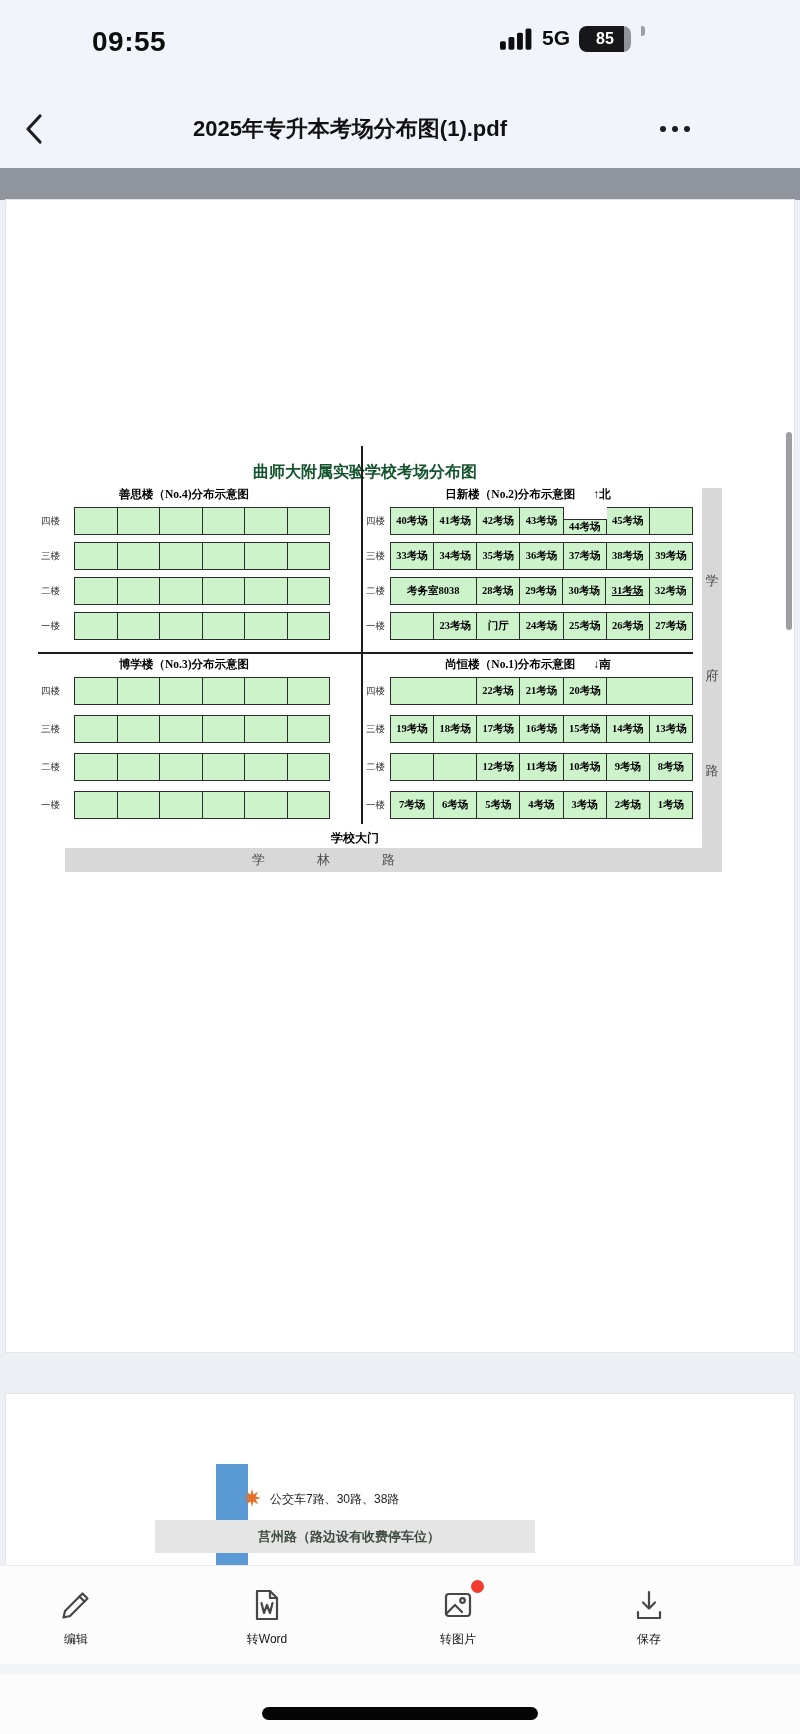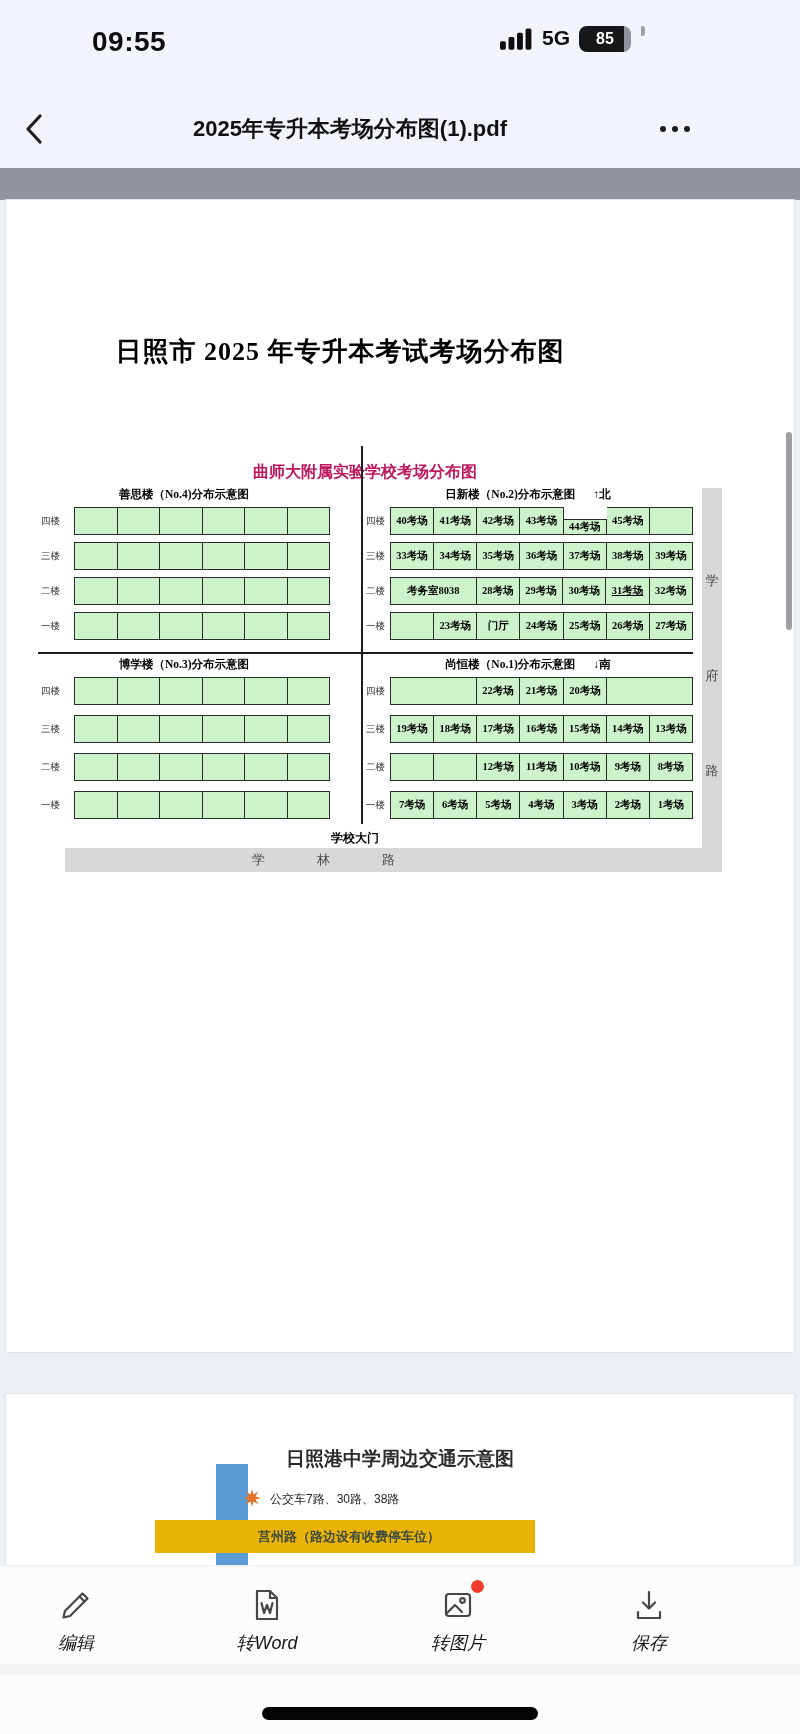--- a/index.html
+++ b/index.html
@@ -28,21 +28,21 @@
   .viewer-bg { position:absolute; left:0; top:168px; width:800px; height:1397px; background:#eceff3; }
   .top-strip { position:absolute; left:0; top:168px; width:800px; height:32px; background:#90949c; }
   .page { position:absolute; background:#fff; box-shadow:0 0 0 1px #e2e4e9; }
   .page1 { left:6px; top:200px; width:788px; height:1152px; }
   .page2 { left:6px; top:1394px; width:788px; height:171px; }
 
   .doc-serif { font-family:"Liberation Serif", serif; }
   .doc-title { position:absolute; left:60px; width:560px; top:334px; text-align:center;
                font-size:26px; font-weight:bold; color:#000; letter-spacing:1px; }
   .map-subtitle { position:absolute; left:215px; width:300px; top:462px; text-align:center;
-                  font-size:16px; font-weight:bold; color:#be185d; }
+                  font-size:16px; font-weight:bold; color:#14532d; }
 
   
   .quadrant { position:absolute; }
   .q-tl { left:38px;  top:486px; width:292px; }
   .q-tr { left:363px; top:486px; width:330px; }
   .q-bl { left:38px;  top:656px; width:292px; }
   .q-br { left:363px; top:656px; width:330px; }
   .q-header { height:16px; line-height:16px; text-align:center; font-weight:bold; font-size:11.5px;
               color:#000; margin-bottom:5px; white-space:nowrap; }
   .q-header .dir { margin-left:18px; }
@@ -70,33 +70,33 @@
   .road-right span { font-size:13px; color:#4a4a4a; }
   .pdf-scrollbar { position:absolute; left:786px; top:432px; width:6px; height:198px;
                    background:#9e9ea3; border-radius:3px; }
 
   
   .p2-title { position:absolute; left:200px; width:400px; top:1446px; text-align:center;
               font-size:19px; font-weight:bold; color:#2a2a2a; }
   .p2-vroad { position:absolute; left:216px; top:1464px; width:32px; height:101px; background:#5b9bd5; }
   .p2-star { position:absolute; left:243px; top:1489px; width:18px; height:18px; }
   .p2-bus { position:absolute; left:270px; top:1491px; font-size:12px; color:#222; }
-  .p2-hroad { position:absolute; left:155px; top:1520px; width:380px; height:33px; background:#eab308; }
+  .p2-hroad { position:absolute; left:155px; top:1520px; width:380px; height:33px; background:#e5e5e5; }
   .p2-hroad span { display:block; padding-left:103px; line-height:33px; font-size:13px;
                    font-weight:bold; color:#3e4b40; white-space:nowrap; }
 
   
   .toolbar { position:absolute; left:0; top:1565px; width:800px; height:169px; background:#fcfcfd;
              border-top:1px solid #ececf0; }
   .tb-items { display:flex; justify-content:space-between; padding:21px 105px 0 30px; }
   .tb-item { width:92px; display:flex; flex-direction:column; align-items:center; cursor:pointer; }
   .tb-icon { position:relative; width:36px; height:36px; }
   .tb-icon svg { width:36px; height:36px; stroke:#474747; fill:none; stroke-width:2.2;
                  stroke-linecap:round; stroke-linejoin:round; }
-  .tb-label { margin-top:8px; font-size:18px; color:#151515;font-style:italic; }
+  .tb-label { margin-top:8px; font-size:12px; color:#151515; }
   .badge-dot { position:absolute; right:-8px; top:-7px; width:13px; height:13px; border-radius:50%;
                background:#f03b2e; }
   .tb-band { position:absolute; left:0; top:98px; width:800px; height:11px; background:#f3f4f6; }
   .home-pill { position:absolute; left:262px; top:141px; width:276px; height:13px; border-radius:7px;
                background:#050505; }
 </style>
 </head>
 <body>
 
 <div class="screen">
@@ -127,21 +127,20 @@
         <i></i>
         <i></i>
     </div>
   </div>
 
   <div class="viewer-bg"></div>
   <div class="top-strip"></div>
   <div class="page page1"></div>
   <div class="page page2"></div>
 
-  <div class="doc-title doc-serif">日照市 2025 年专升本考试考场分布图</div>
   <div class="map-subtitle doc-serif">曲师大附属实验学校考场分布图</div>
 
   <div class="quadrant q-tl doc-serif">
       <div class="q-header"><span>善思楼（No.4)分布示意图</span></div>
       <div class="floor-row">
         <div class="floor-label">四楼</div>
         <div class="cells">
           <div class="cell" style="flex: 1 1 0%;"></div>
           <div class="cell" style="flex: 1 1 0%;"></div>
           <div class="cell" style="flex: 1 1 0%;"></div>
@@ -340,21 +339,20 @@
       <span>林</span>
       <span>路</span>
     </div>
   <div class="road-right doc-serif" id="road-right">
       <span>学</span>
       <span>府</span>
       <span>路</span>
     </div>
   <div class="pdf-scrollbar"></div>
 
-  <div class="p2-title">日照港中学周边交通示意图</div>
   <div class="p2-vroad"></div>
   <svg class="p2-star" viewBox="0 0 18 18">
     <polygon fill="#e2702a" points="18,9 12.5,10.5 15.4,15.4 10.5,12.5 9,18 7.6,12.5 2.6,15.4 5.5,10.5 0,9 5.5,7.6 2.6,2.6 7.6,5.5 9,0 10.5,5.5 15.4,2.6 12.5,7.6"></polygon>
   </svg>
   <div class="p2-bus">公交车7路、30路、38路</div>
   <div class="p2-hroad">
     <span>莒州路（路边设有收费停车位）</span>
   </div>
 
   <div class="toolbar">

